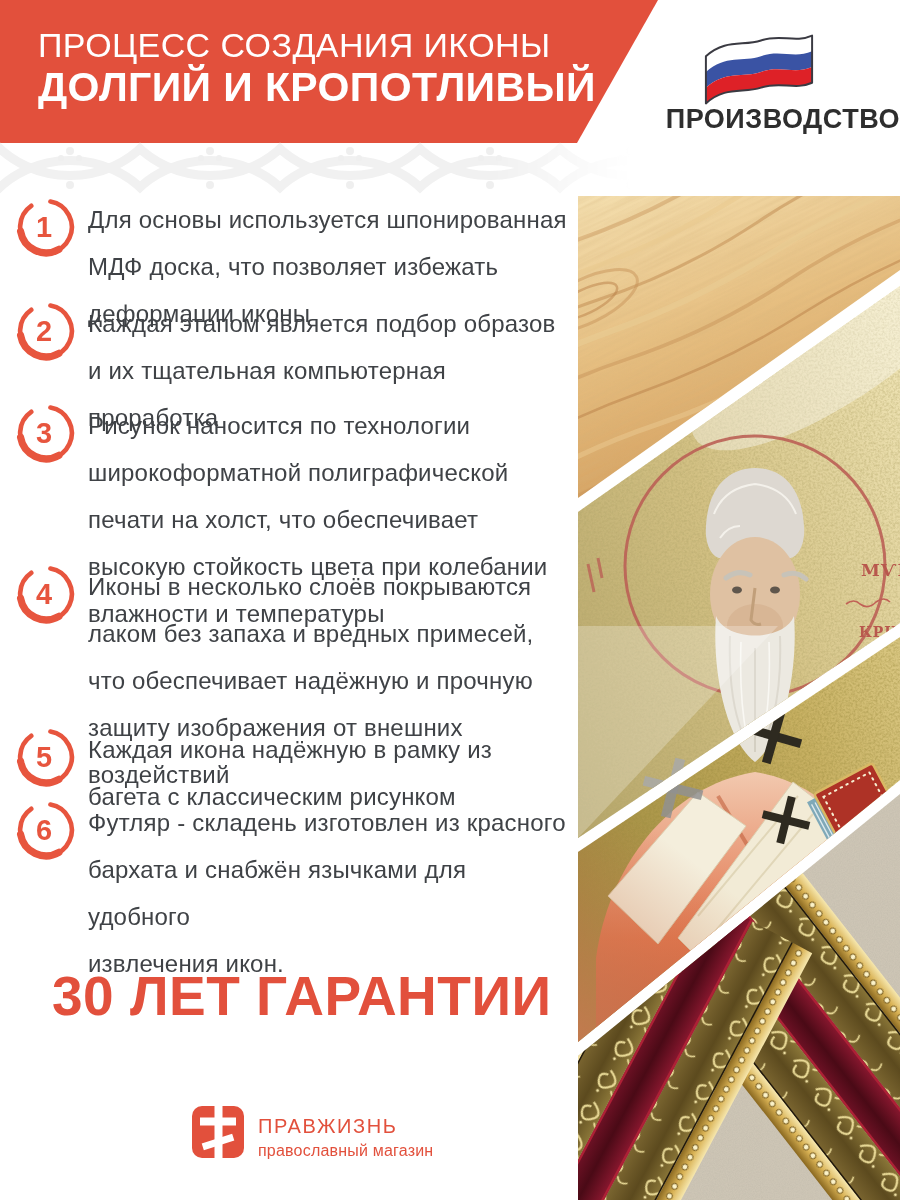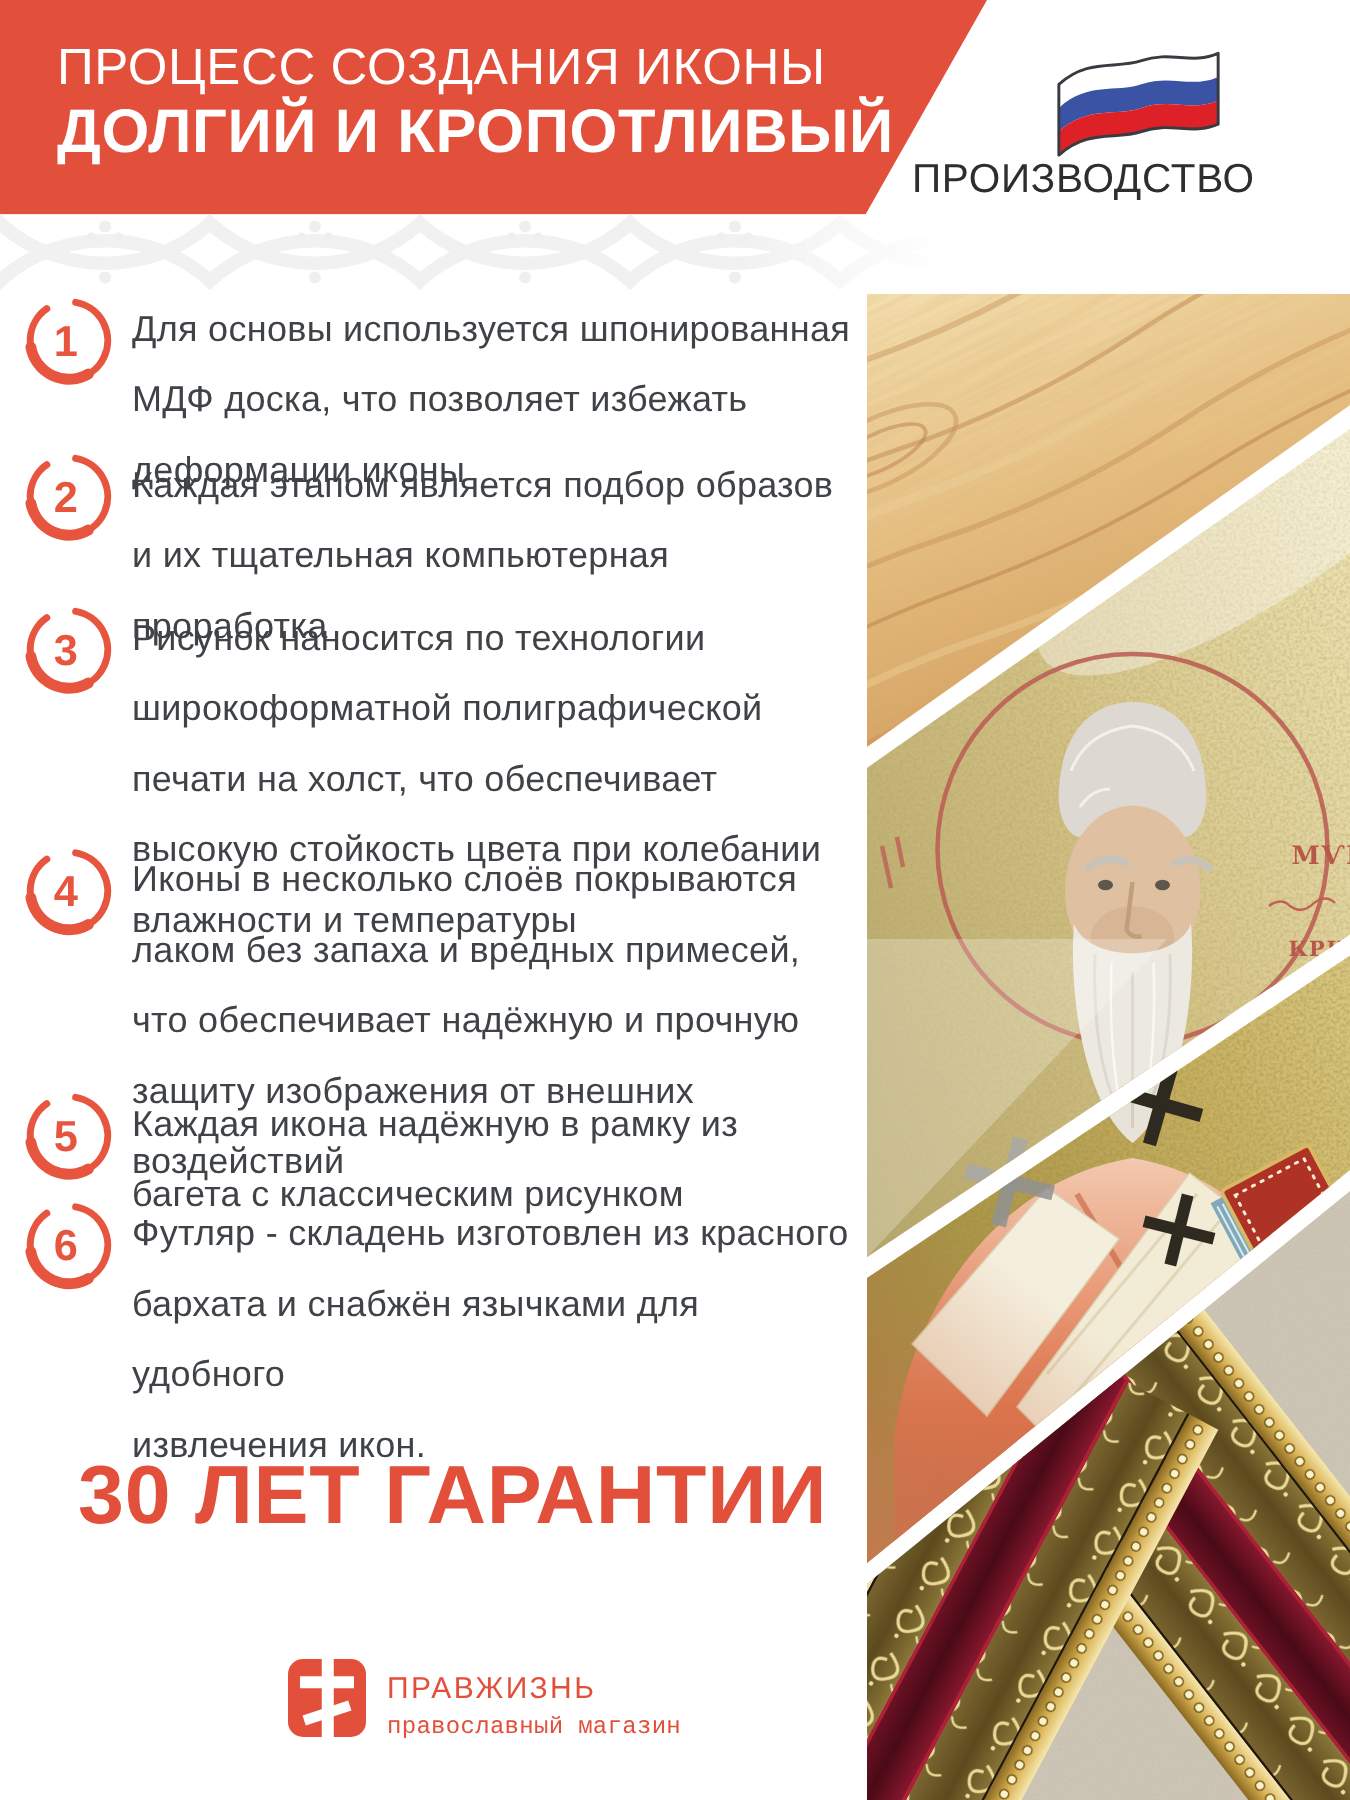--- a/index.html
+++ b/index.html
@@ -8,39 +8,39 @@
   
   .banner{position:absolute;left:0;top:0;width:680px;height:143px;background:#E2503C;
           clip-path:polygon(0 0,658px 0,577px 100%,0 100%);color:#fff;text-decoration:underline;}
   .banner-l1{position:absolute;left:38px;top:26px;font-size:34px;font-weight:400;letter-spacing:.4px;}
   .banner-l2{position:absolute;left:38px;top:64px;font-size:41px;font-weight:700;letter-spacing:.4px;}
   
   .ornament{position:absolute;left:0;top:142px;}
   
   .madein{position:absolute;left:608px;top:0;width:292px;height:196px;}
   .flag{position:absolute;left:92px;top:26px;}
-  .madein-l1{position:absolute;left:0;top:104px;width:292px;text-align:left;
-             font-size:27px;font-weight:400;color:#2E2E2E;letter-spacing:.5px;}
+  .madein-l1{position:absolute;left:0;top:104px;width:292px;text-align:right;
+             font-size:27px;font-weight:700;color:#2E2E2E;letter-spacing:.5px;}
   .madein-l2{position:absolute;left:0;top:135px;width:292px;text-align:center;
              font-size:27px;font-weight:700;color:#2E2E2E;letter-spacing:.5px;}
   
   .step{position:absolute;left:0;width:578px;}
   .badge{position:absolute;left:15px;top:0;}
   .badge text{font-family:"Liberation Sans",sans-serif;font-size:28px;font-weight:700;fill:#E7553E;}
   .step-text{position:absolute;left:88px;top:0;width:486px;font-size:24px;line-height:47px;
              color:#3F4246;letter-spacing:.2px;white-space:pre-line;}
   .s1{top:196px}.s2{top:300px}.s3{top:402px}.s4{top:563px}.s5{top:726px}.s6{top:799px}
   
   .guarantee{position:absolute;left:52px;top:964px;font-size:55px;font-weight:700;
              color:#E2503C;letter-spacing:.5px;}
   
   .logo{position:absolute;left:192px;top:1106px;display:flex;align-items:flex-start;}
   .logo-texts{margin-left:14px;padding-top:9px;}
   .logo-name{font-size:20px;font-weight:400;color:#E2503C;letter-spacing:1.6px;}
-  .logo-tag{font-size:16px;color:#E2503C;margin-top:4px;letter-spacing:.2px;font-family:Liberation Mono, monospace;}
+  .logo-tag{font-size:16px;color:#E2503C;margin-top:4px;letter-spacing:.2px;}
   
   .collage{position:absolute;left:578px;top:196px;}
 </style>
 </head>
 <body>
 
 <div class="page">
 
   <div class="banner">
     <div class="banner-l1">ПРОЦЕСС СОЗДАНИЯ ИКОНЫ</div>

